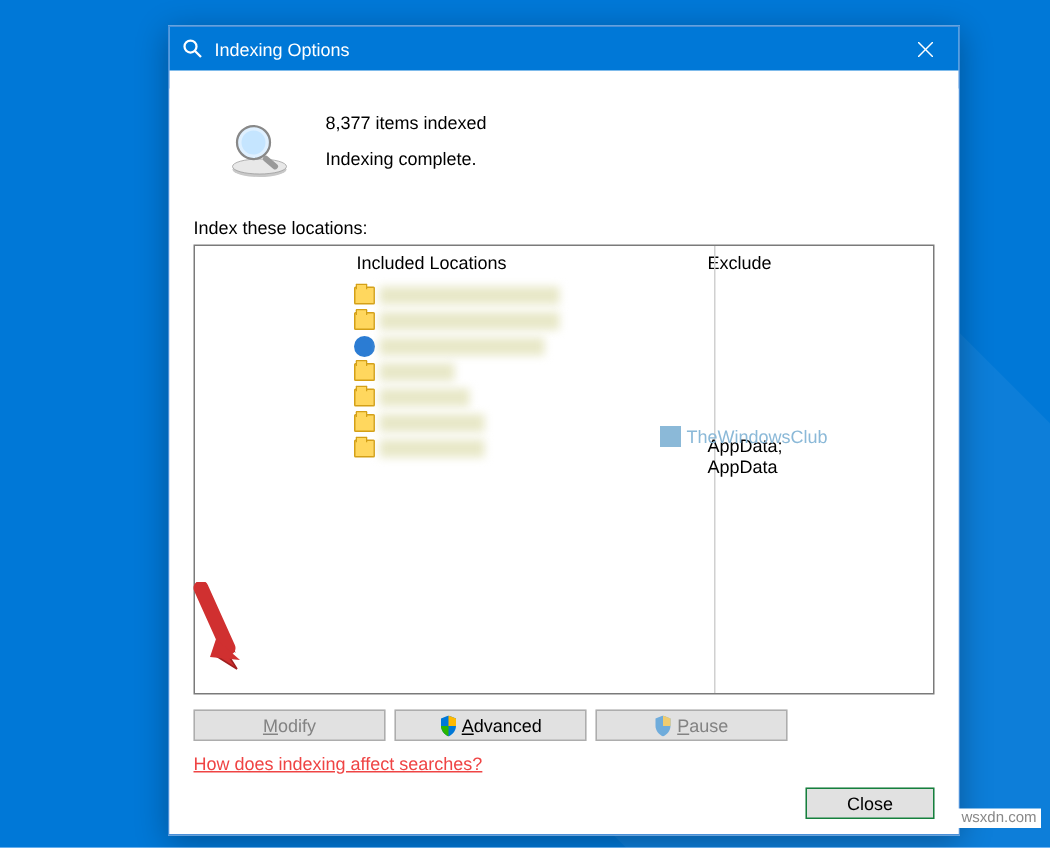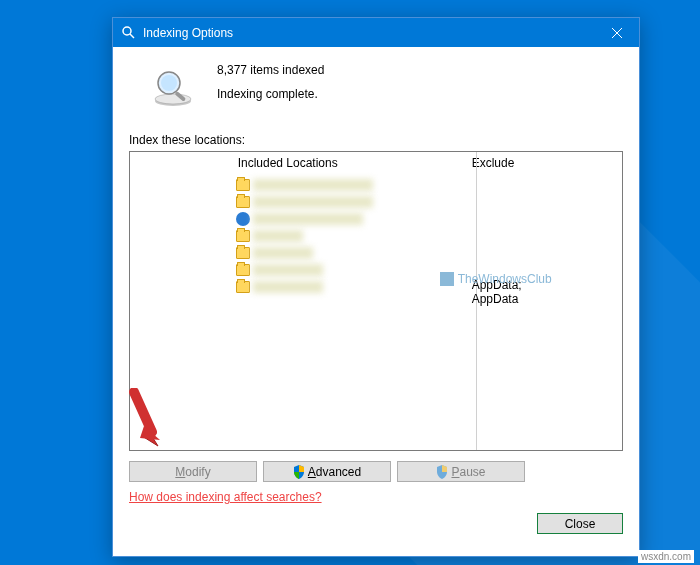--- a/index.html
+++ b/index.html
@@ -1,25 +1,25 @@
 <!DOCTYPE html>
 <html><head>
   <meta charset="utf-8">
   <style>
     * { margin: 0; padding: 0; box-sizing: border-box; font-family: "Segoe UI", Tahoma, sans-serif; font-size: 12px; }
     body { width: 700px; height: 565px; background: linear-gradient(135deg, #0078d7 0%, #1e90ff 100%); position: relative; overflow: hidden; }
     .desktop-bg { position: absolute; inset: 0; background: #0078d7; }
     .desktop-bg::before { content: ""; position: absolute; right: -100px; bottom: -100px; width: 400px; height: 400px; background: rgba(255,255,255,0.05); transform: rotate(45deg); }
-    .dialog { position: absolute; left: 112px; top: 17px; width: 528px; height: 540px; background: #fff; border: 1px solid #4a90d9; box-shadow: 0 4px 20px rgba(0,0,0,0.3); display: flex; flex-direction: column; }
+    .dialog { position: absolute; left: 112px; top: 17px; width: 528px; height: 540px; background: #fff; border: 1px solid #4a90d9; box-shadow: 0 4px 20px rgba(0,0,0,0.3); display: flex; flex-direction: column; gap: 12px; }
     .titlebar { height: 29px; background: #0078d7; color: #fff; display: flex; align-items: center; padding: 0 0 0 8px; }
     .titlebar-icon { width: 16px; height: 16px; margin-right: 6px; }
     .titlebar-text { flex: 1; font-size: 12px; }
     .close-btn { width: 45px; height: 29px; display: flex; align-items: center; justify-content: center; cursor: pointer; }
     .close-x { stroke: #fff; stroke-width: 1; }
-    .content { flex: 1; padding: 14px 16px 22px 16px; background: #fff; display: flex; flex-direction: column; }
+    .content { flex: 1; padding: 14px 16px 10px 16px; background: #fff; display: flex; flex-direction: column; }
     .status-row { display: flex; align-items: flex-start; margin-bottom: 20px; }
     .mag-icon { width: 48px; height: 48px; margin-left: 20px; margin-right: 20px; margin-top: 4px; }
     .status-text { padding-top: 2px; }
     .status-line { margin-bottom: 10px; }
     .section-label { margin-bottom: 4px; }
     .locations-box { flex: 1; border: 1px solid #7a7a7a; background: #fff; display: flex; flex-direction: column; min-height: 260px; align-items: center; }
     .loc-header { display: flex; padding: 4px 6px 6px 6px; }
     .loc-col1 { width: 234px; }
     .loc-col2 { flex: 1; }
     .col-divider { position: absolute; left: 244px; top: 0; bottom: 0; width: 1px; background: #d0d0d0; }
@@ -40,21 +40,21 @@
     .arrow { position: absolute; left: 13px; top: 370px; width: 40px; height: 60px; pointer-events: none; }
     .buttons-row { display: flex; gap: 6px; margin-top: 10px; }
     .wbtn { width: 128px; height: 21px; border: 1px solid #adadad; background: #e1e1e1; display: flex; align-items: center; justify-content: center; gap: 3px; font-size: 12px; cursor: pointer; }
     .wbtn.disabled { color: #838383; cursor: default; }
     .wbtn u { text-decoration: underline; }
     .shield-icon { width: 12px; height: 14px; }
     .links { margin-top: 8px; }
     .link { color: #ef4444; text-decoration: underline; cursor: pointer; display: block; margin-bottom: 5px; font-size: 12px; }
     .close-row { display: flex; justify-content: flex-end; margin-top: 4px; }
     .close-button { width: 86px; height: 21px; border: 1px solid #15803d; background: #e1e1e1; font-size: 12px; cursor: pointer; margin-left: 28px; }
-    .footer { color: #888; background: #fff; position: absolute; right: 6px; bottom: 2px; font-size: 10px; padding: 1px 3px; }
+    .footer { color: #888; background: #fff; position: absolute; right: 6px; bottom: 13px; font-size: 10px; padding: 1px 3px; }
   </style>
 </head>
 <body>
 
 <div class="desktop-bg"></div>
 
 <div class="dialog">
   <div class="titlebar">
     <svg class="titlebar-icon" viewBox="0 0 16 16">
       <circle cx="6" cy="6" r="4" fill="none" stroke="#fff" stroke-width="1.5"></circle>

